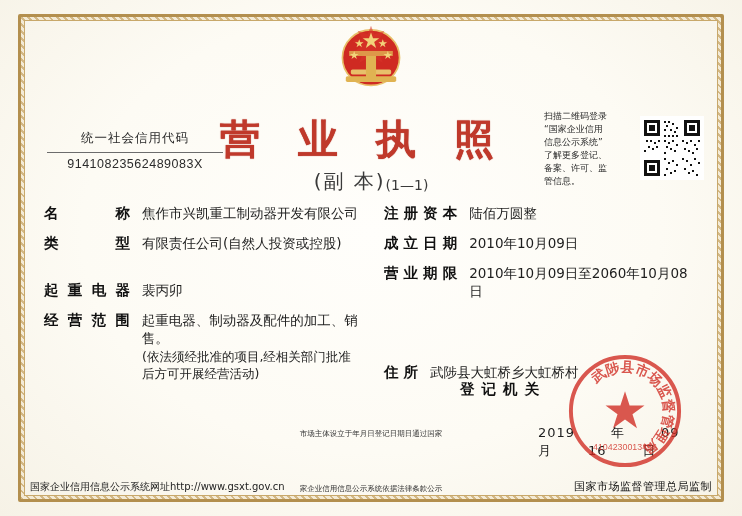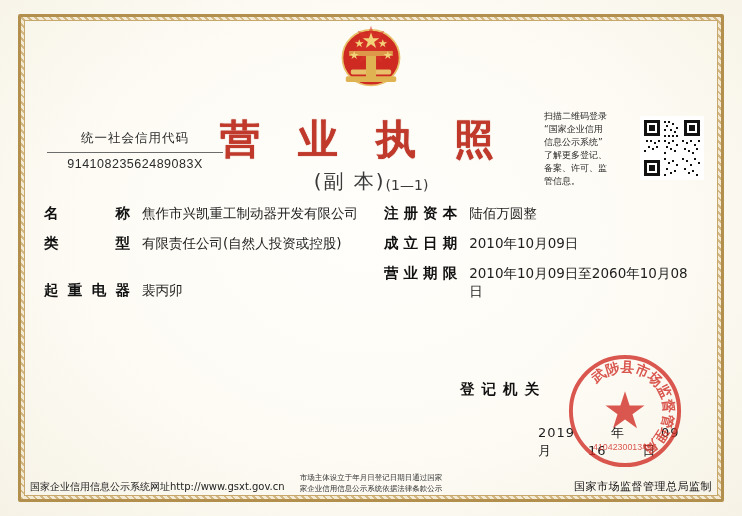--- a/index.html
+++ b/index.html
@@ -145,21 +145,21 @@
   
   .footer-left{
     position:absolute;left:30px;bottom:22px;
     font-size:10px;color:#222;
   }
   .footer-center{
     position:absolute;left:50%;transform:translateX(-50%);bottom:22px;
     font-size:7.5px;color:#333;text-align:center;line-height:11px;
     border:0;
   }
-  .footer-center .fc-line{display:block;}
+  .footer-center .fc-line{display:block;margin-top:44px;}
   .footer-right{
     position:absolute;right:30px;bottom:22px;
     font-size:11px;color:#111;letter-spacing:.5px;margin-top:32px;
   }
   .cn{font-family:"DejaVu Sans","Liberation Sans",sans-serif;}
 </style>
 </head>
 <body>
 
 <div id="license">
@@ -307,20 +307,34 @@
       <div class="col-left">
         <span class="lbl sp5 cn">起重电器</span>
         <span class="val cn">裴丙卯</span>
       </div>
       <div class="col-right">
         <span class="lbl cn">营 业 期 限</span>
         <span class="val cn">2010年10月09日至2060年10月08日</span>
       </div>
     </div>
 
+    <div class="row">
+      <div class="col-left" style="flex-direction:column">
+        <div style="display:flex">
+          <span class="lbl sp5 cn">经营范围</span>
+          <span class="val cn">起重电器、制动器及配件的加工、销售。</span>
+        </div>
+        <div class="scope-extra cn" style="white-space:pre-line">(依法须经批准的项目,经相关部门批准
+后方可开展经营活动)</div>
+      </div>
+      <div class="col-right">
+        <span class="lbl cn">住 所</span>
+        <span class="val cn">武陟县大虹桥乡大虹桥村</span>
+      </div>
+    </div>
 
   </div>
 
   <div class="registrar cn">登 记 机 关</div>
 
   <div class="date-line cn">
     <span>2019</span><span>年</span><span>09</span><span>月</span><span>16</span><span>日</span>
   </div>
 
   <div class="seal">

